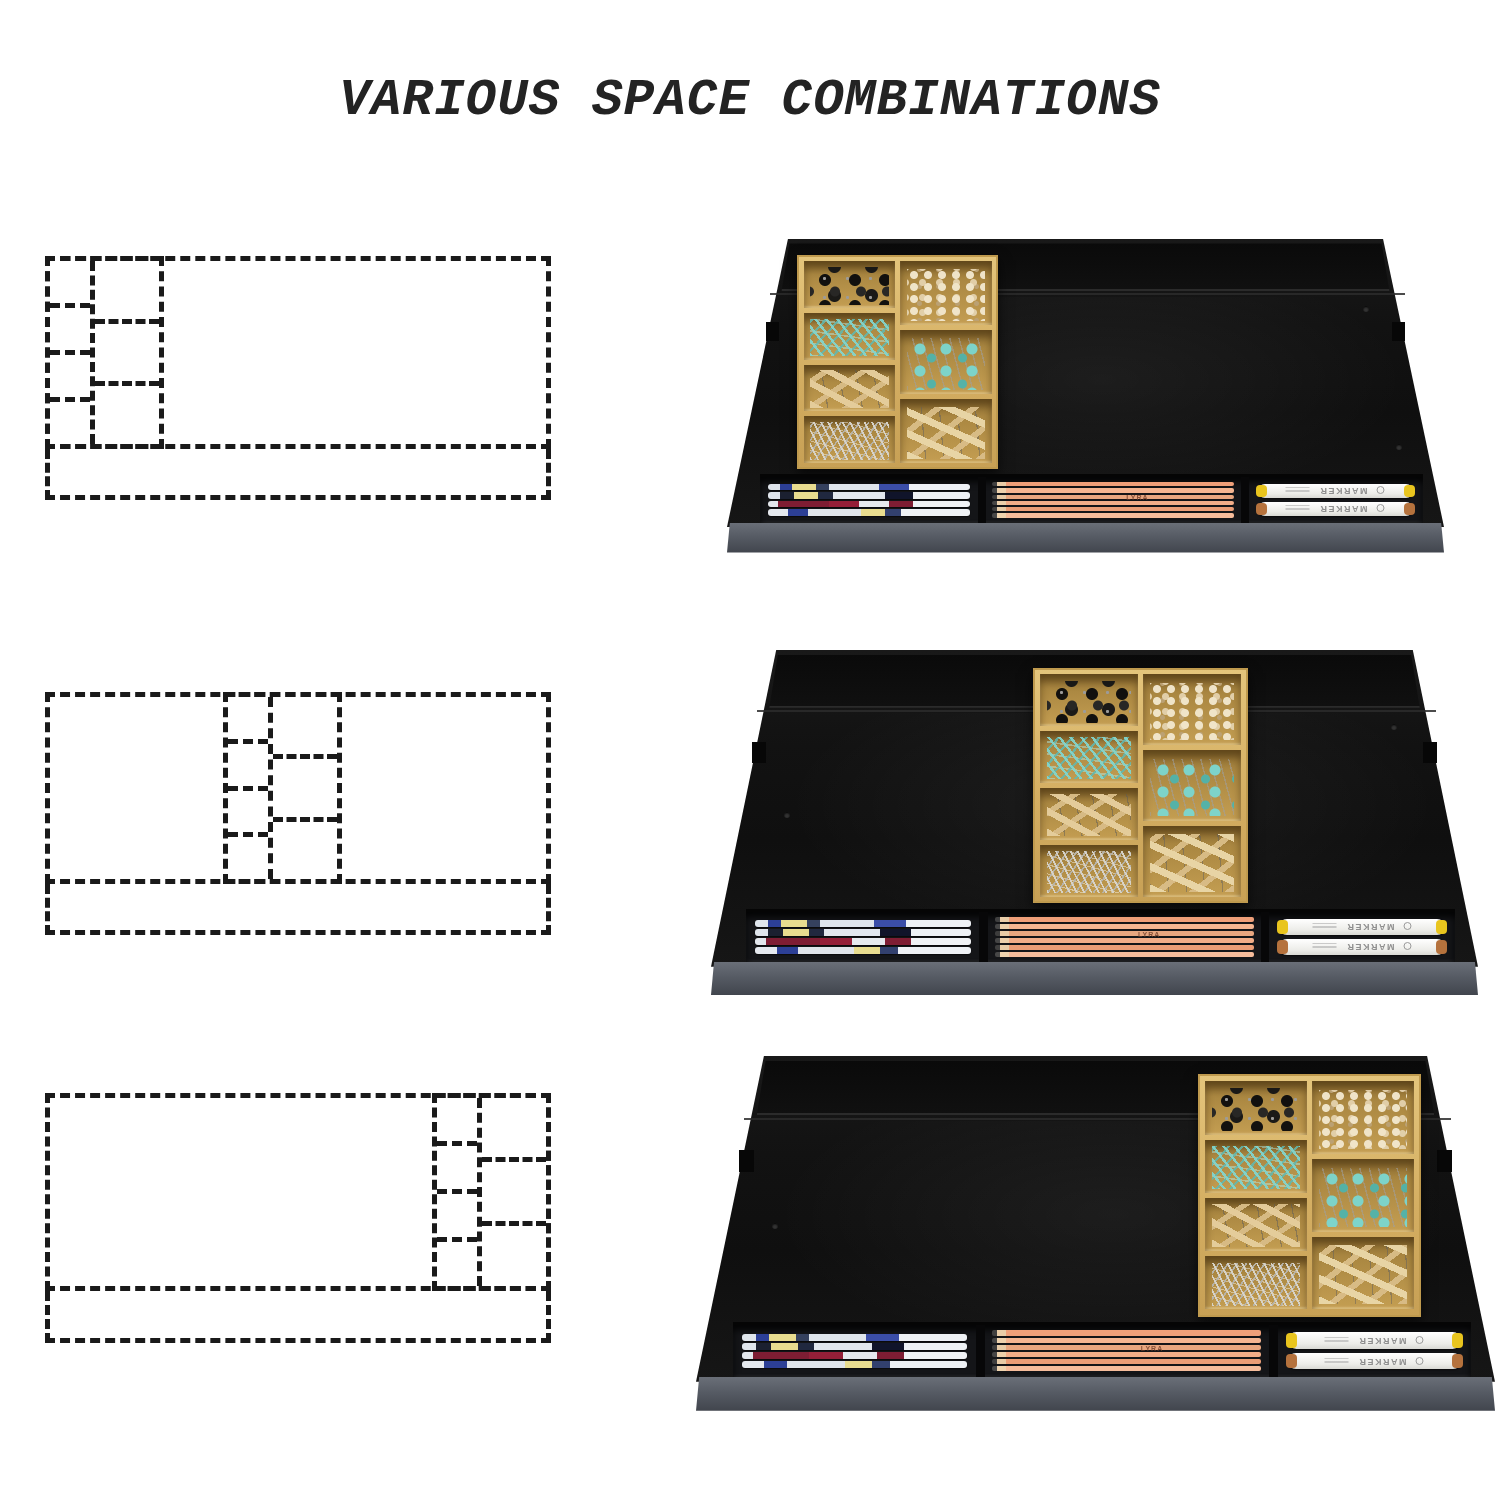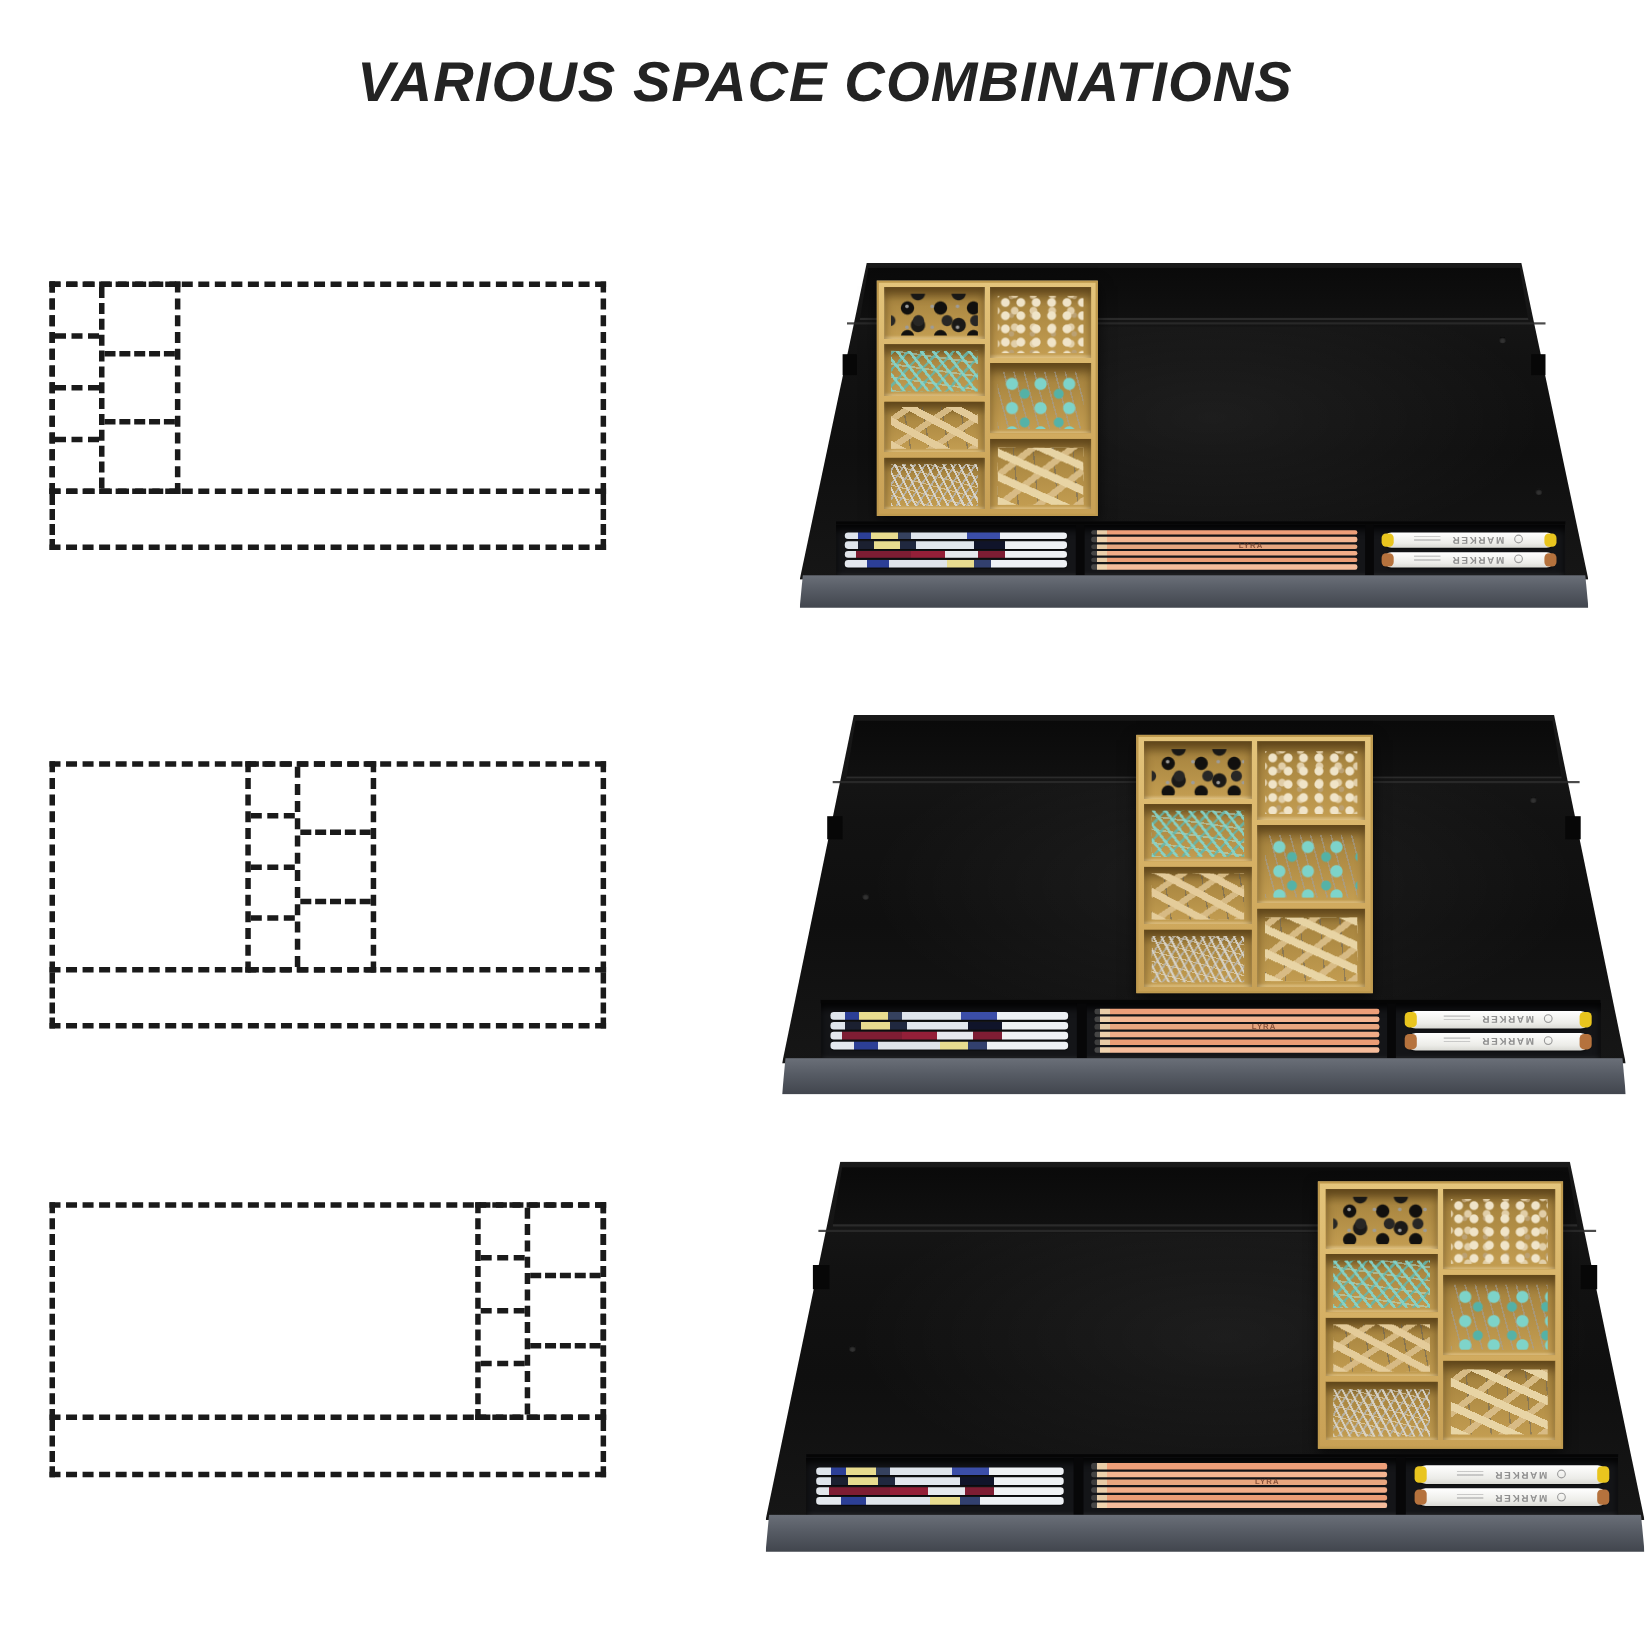--- a/index.html
+++ b/index.html
@@ -1,21 +1,21 @@
 <!DOCTYPE html>
 <html><head>
 <meta charset="utf-8">
 <style>
   html,body{margin:0;padding:0;background:#fff;}
   .canvas{position:relative;width:1500px;height:1500px;background:#ffffff;overflow:hidden;
           font-family:"Liberation Sans", sans-serif;}
 
   
-  .title{position:absolute;top:45px;left:0;right:0;text-align:center;
-         font-size:51px;font-weight:bold;font-style:italic;color:#232323;letter-spacing:1px;}
+  .title{position:absolute;top:72px;left:0;right:0;text-align:center;
+         font-size:51px;font-weight:bold;font-style:italic;color:#232323;letter-spacing:1px;font-family:Liberation Mono, monospace;}
 
   
   .diagram{position:absolute;width:506px;}
   #d1{left:45px;top:256px;height:244px;}
   #d2{left:45px;top:692px;height:243px;}
   #d3{left:45px;top:1093px;height:250px;}
   .dmain{position:absolute;left:0;right:0;top:0;height:79%;
          border:5px dashed #1a1a1a;box-sizing:border-box;}
   .dtray{position:absolute;left:0;right:0;top:79%;bottom:0;
          border:5px dashed #1a1a1a;border-top:none;box-sizing:border-box;}

